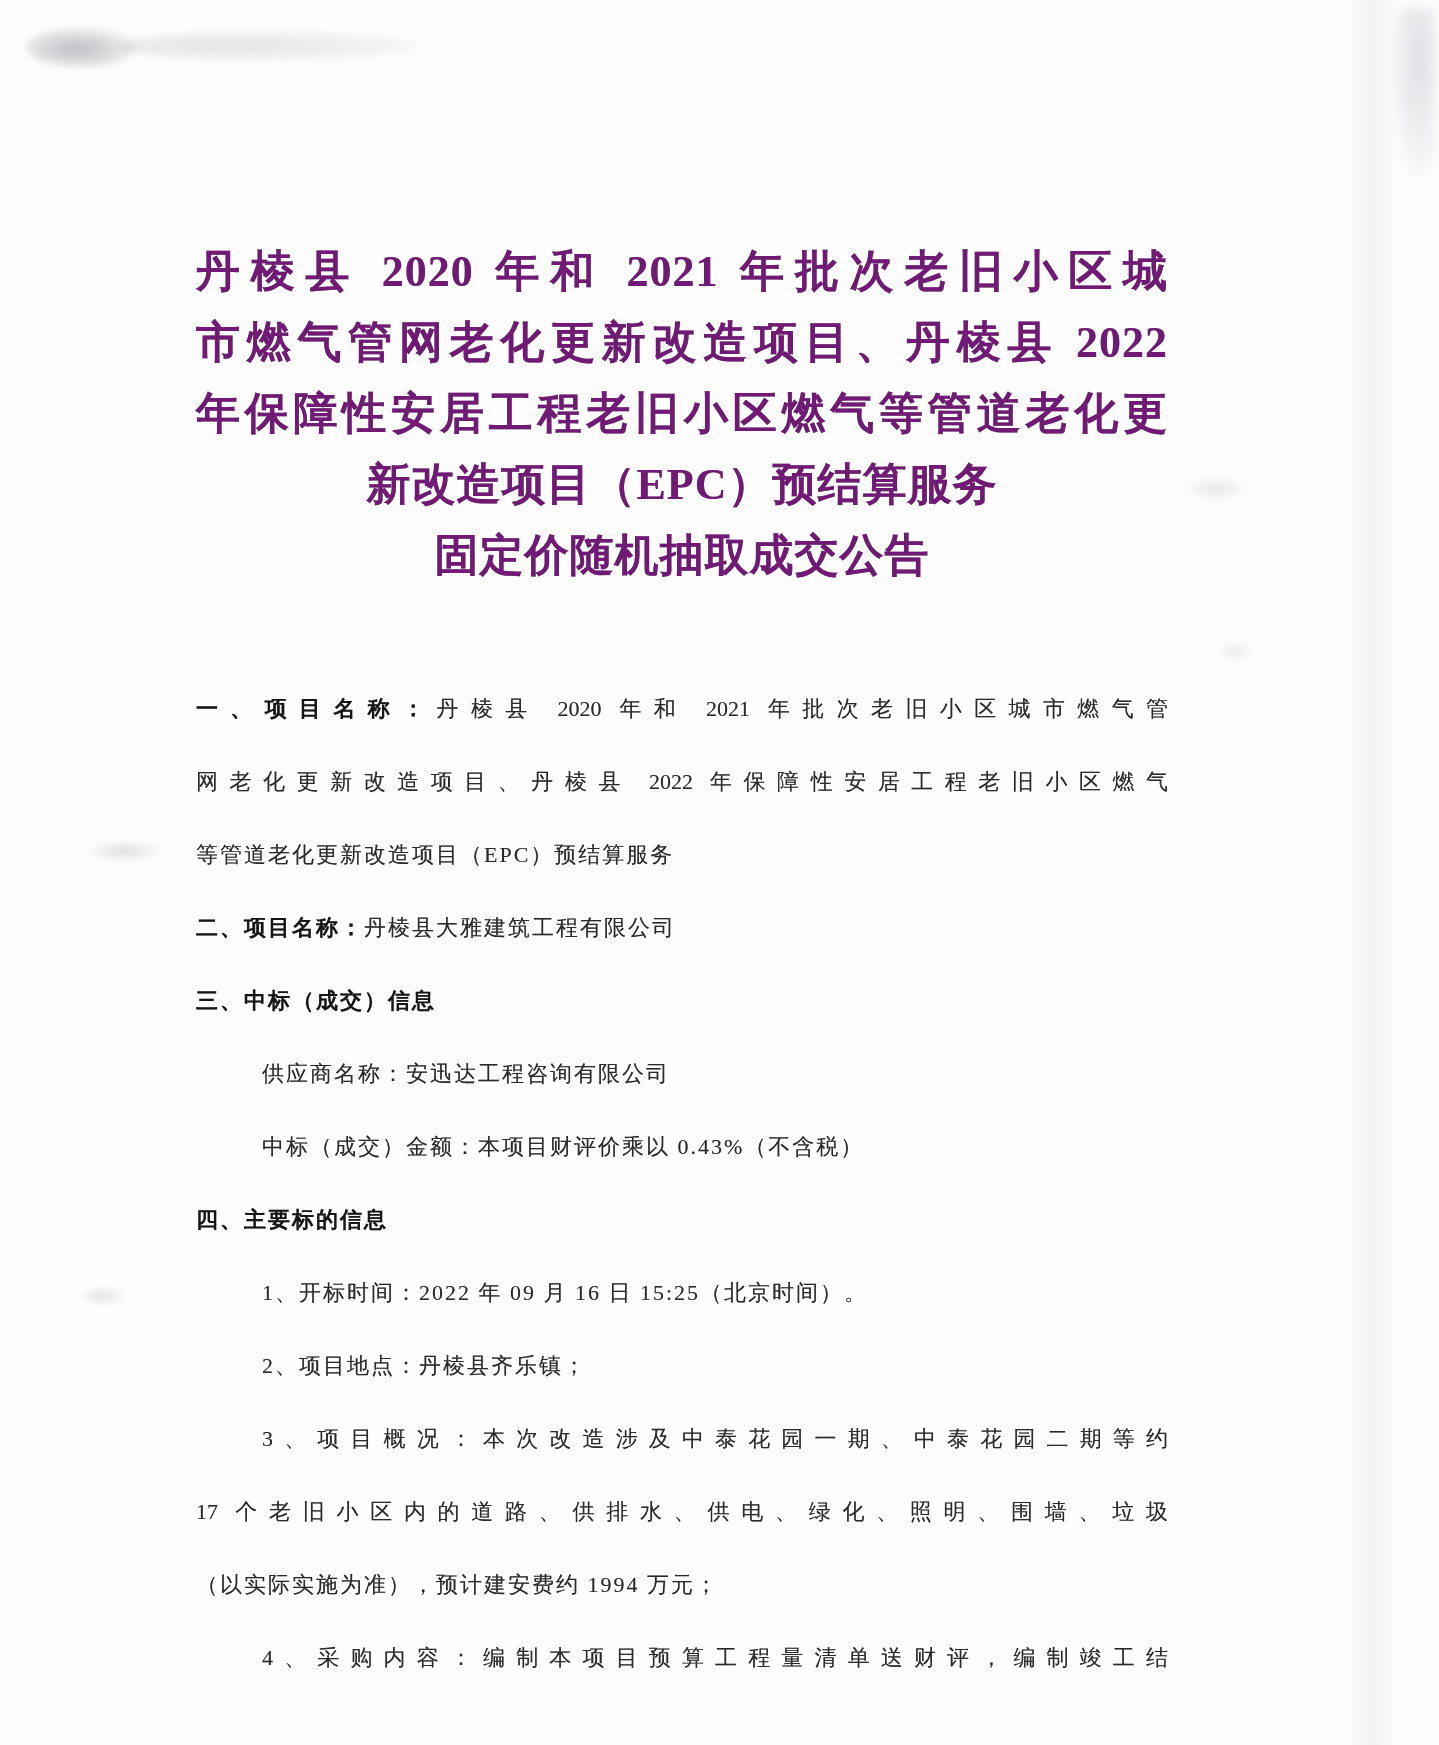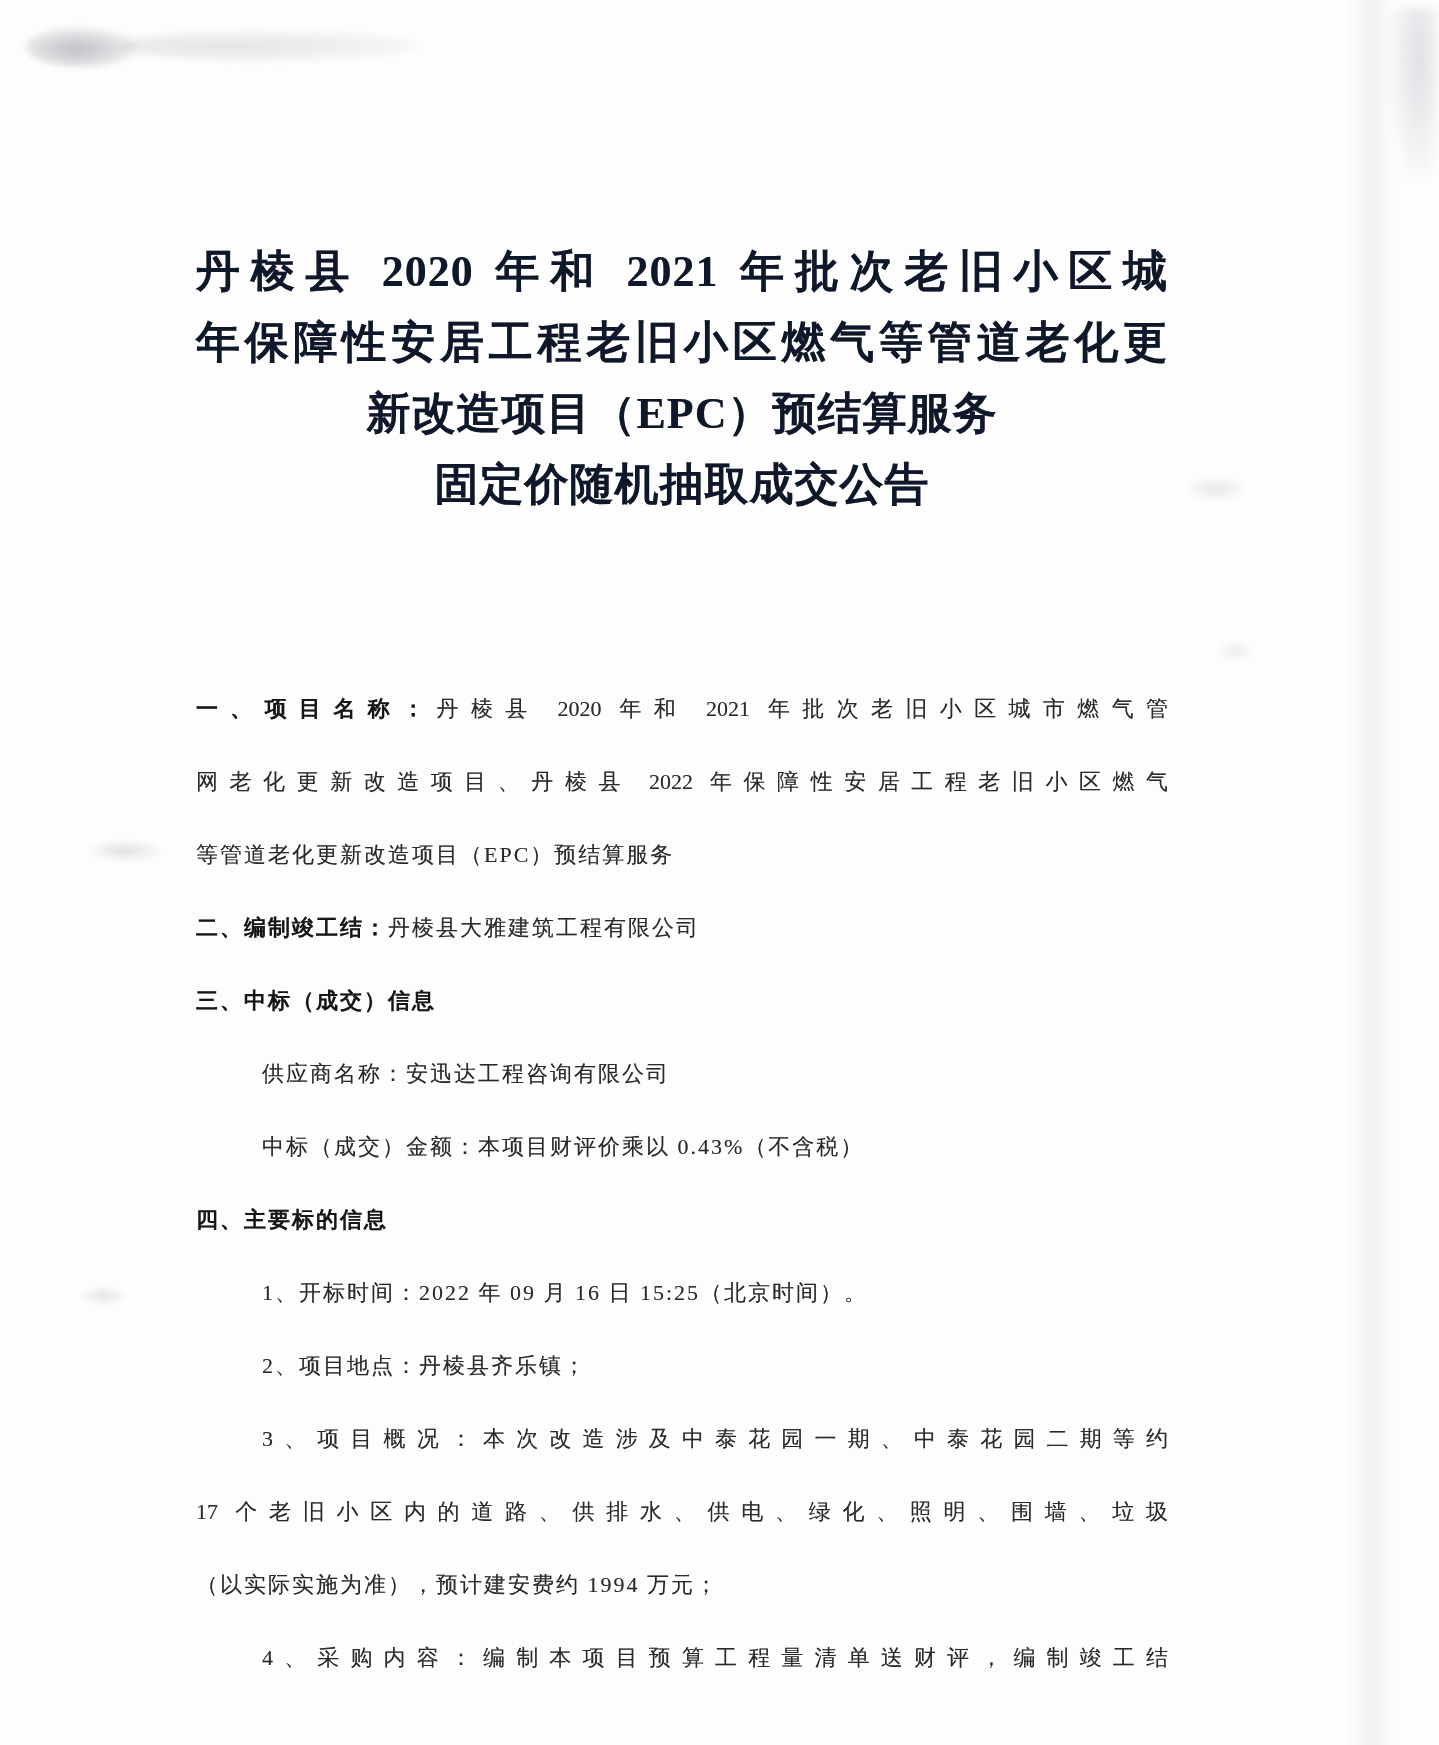--- a/index.html
+++ b/index.html
@@ -21,21 +21,21 @@
     position: absolute;
     left: 196px;
     top: 236px;
     width: 972px;
   }
   .title-line {
     height: 71px;
     line-height: 71px;
     font-size: 44px;
     font-weight: 700;
-    color: #0f172a;
+    color: #701a75;
     letter-spacing: 1px;
     text-shadow: 0 0 0.6px rgba(30,30,30,0.55);
   }
   .title-line.stretch {
     text-align: justify;
     text-align-last: justify;
   }
   .title-line.center {
     text-align: left;
     text-align-last: center;
@@ -130,37 +130,38 @@
   <div class="artifact smudge-tl-streak"></div>
   <div class="artifact band-right"></div>
   <div class="artifact band-right-corner"></div>
   <div class="artifact mark-left-mid"></div>
   <div class="artifact mark-left-low"></div>
   <div class="artifact mark-title-right"></div>
   <div class="artifact mark-body-right"></div>
 
   <div class="title-block">
     <div class="title-line stretch">丹棱县 2020 年和 2021 年批次老旧小区城</div>
+    <div class="title-line stretch">市燃气管网老化更新改造项目、丹棱县 2022</div>
     <div class="title-line stretch">年保障性安居工程老旧小区燃气等管道老化更</div>
     <div class="title-line center">新改造项目（EPC）预结算服务</div>
     <div class="title-line center">固定价随机抽取成交公告</div>
   </div>
 
   <div class="body-block">
     <div class="body-line stretch">
       <span class="lbl">一、项目名称：</span><span>丹棱县 2020 年和 2021 年批次老旧小区城市燃气管</span>
     </div>
     <div class="body-line stretch">
       <span>网老化更新改造项目、丹棱县 2022 年保障性安居工程老旧小区燃气</span>
     </div>
     <div class="body-line">
       <span>等管道老化更新改造项目（EPC）预结算服务</span>
     </div>
     <div class="body-line">
-      <span class="lbl">二、编制竣工结：</span><span>丹棱县大雅建筑工程有限公司</span>
+      <span class="lbl">二、项目名称：</span><span>丹棱县大雅建筑工程有限公司</span>
     </div>
     <div class="body-line">
       <span class="lbl">三、中标（成交）信息</span><span></span>
     </div>
     <div class="body-line ind">
       <span>供应商名称：安迅达工程咨询有限公司</span>
     </div>
     <div class="body-line ind">
       <span>中标（成交）金额：本项目财评价乘以 0.43%（不含税）</span>
     </div>

